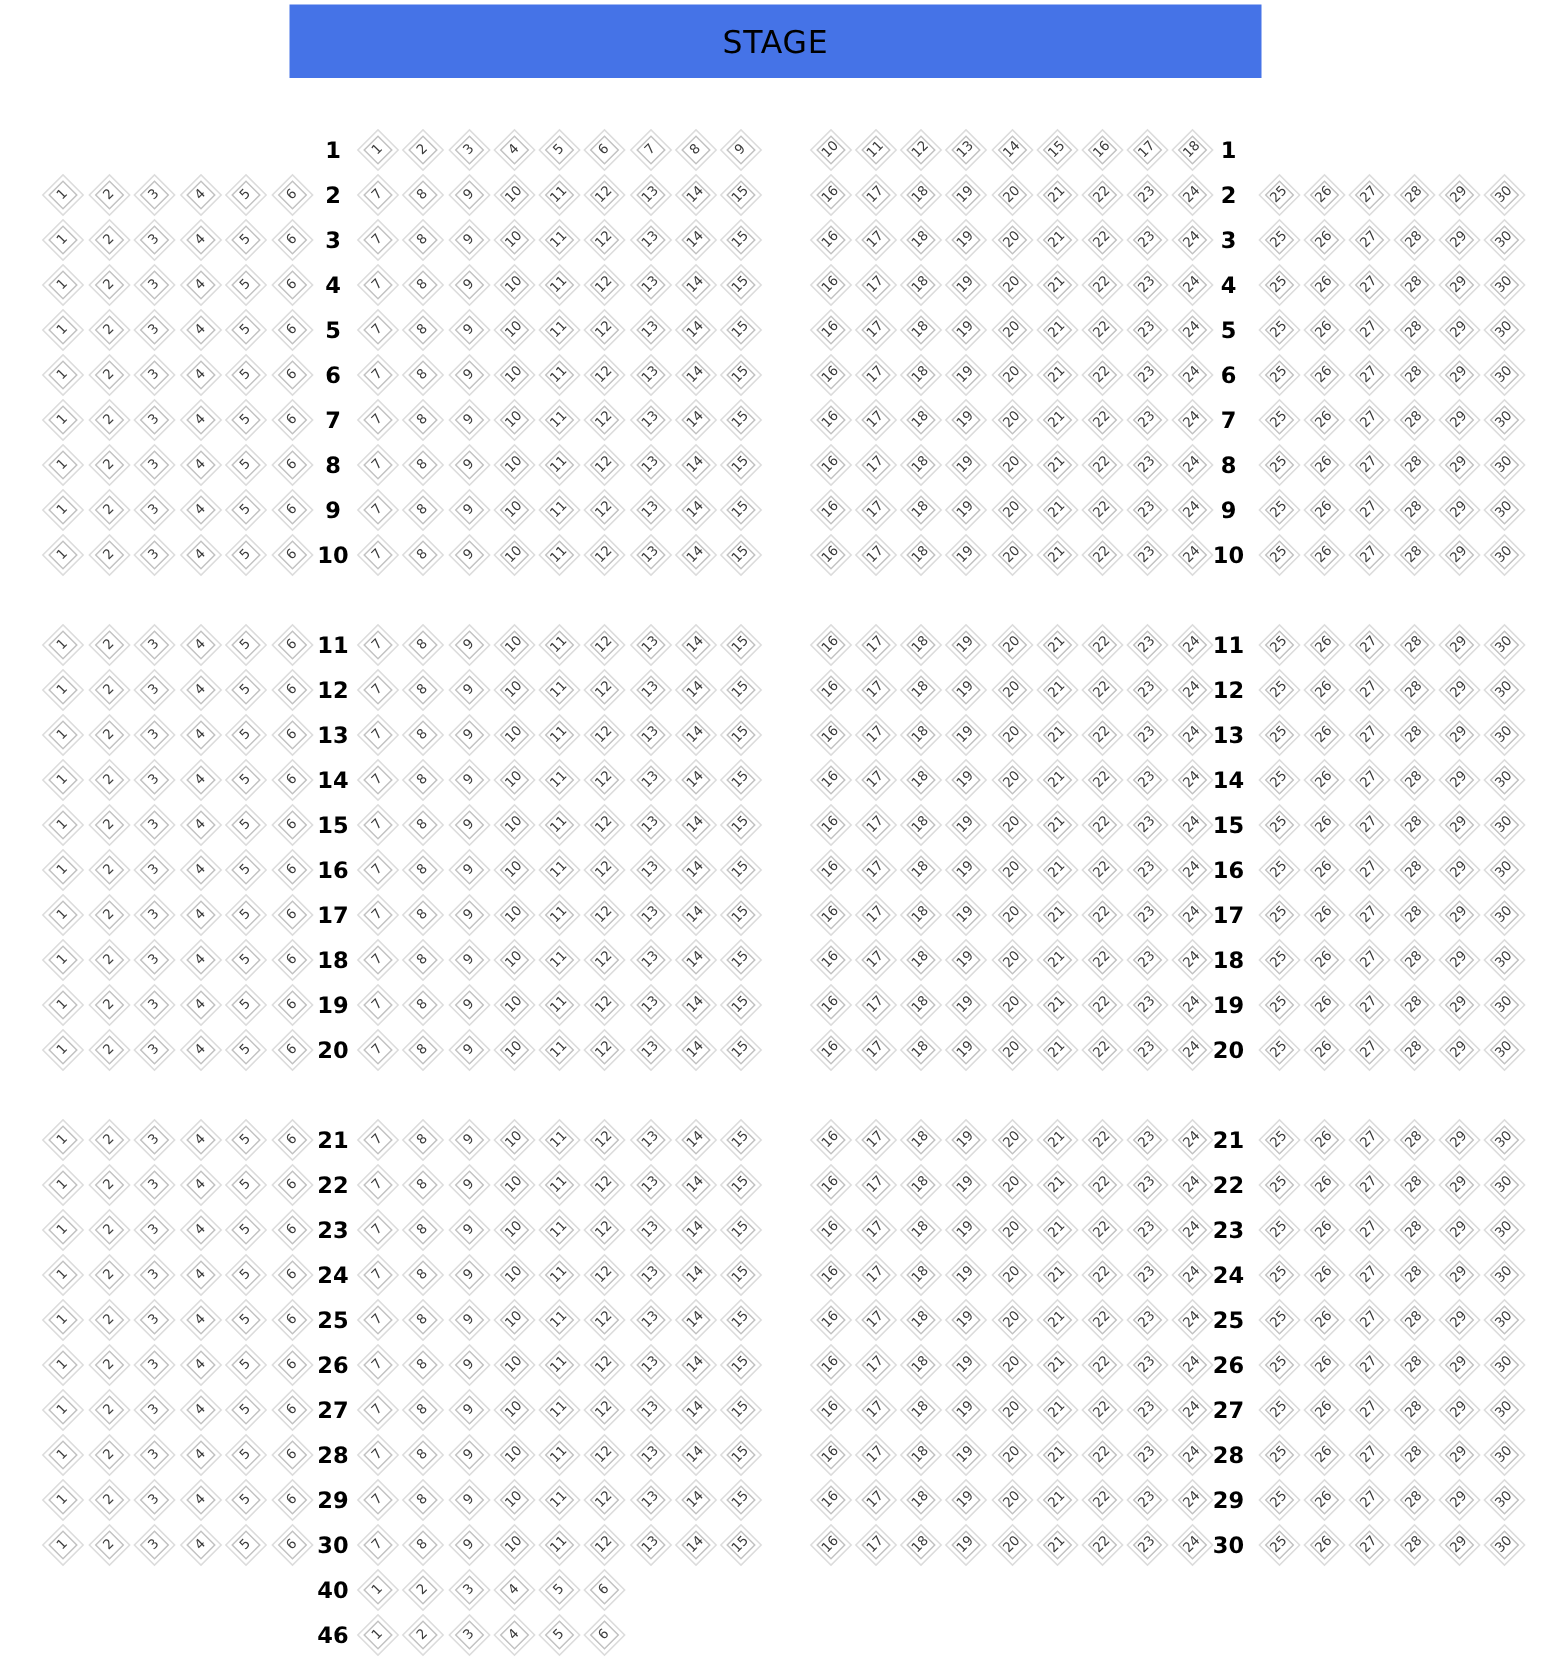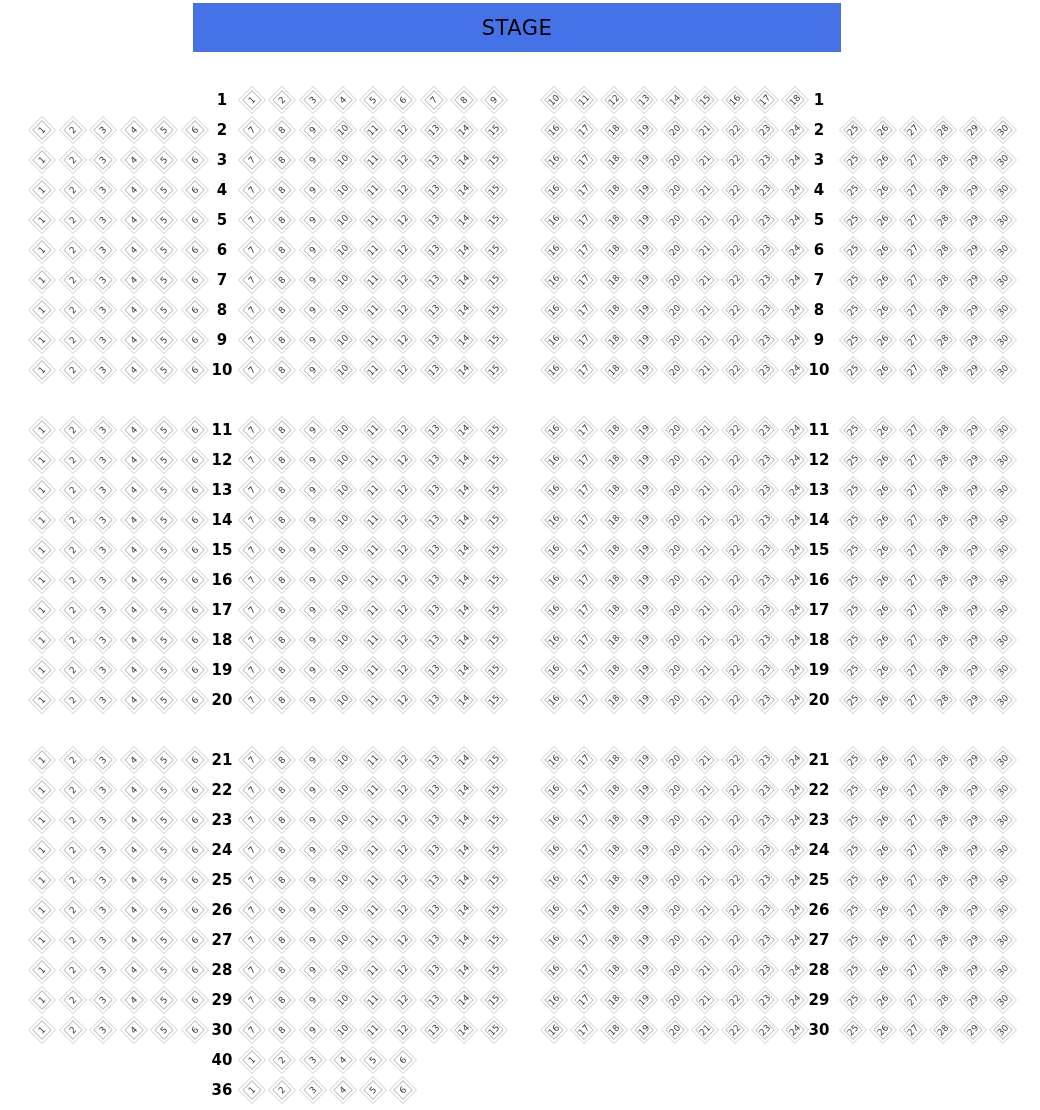--- a/index.html
+++ b/index.html
@@ -2803,21 +2803,21 @@
       </div>
       <div class="seat" style="left: 342.75px; top: 1060px;">
         <span class="seat-num">4</span>
       </div>
       <div class="seat" style="left: 373px; top: 1060px;">
         <span class="seat-num">5</span>
       </div>
       <div class="seat" style="left: 403.25px; top: 1060px;">
         <span class="seat-num">6</span>
       </div>
-      <div class="row-label" style="left: 222px; top: 1090px;">36</div>
+      <div class="row-label" style="left: 222px; top: 1090px;">46</div>
       <div class="seat" style="left: 252px; top: 1090px;">
         <span class="seat-num">1</span>
       </div>
       <div class="seat" style="left: 282.25px; top: 1090px;">
         <span class="seat-num">2</span>
       </div>
       <div class="seat" style="left: 312.5px; top: 1090px;">
         <span class="seat-num">3</span>
       </div>
       <div class="seat" style="left: 342.75px; top: 1090px;">

